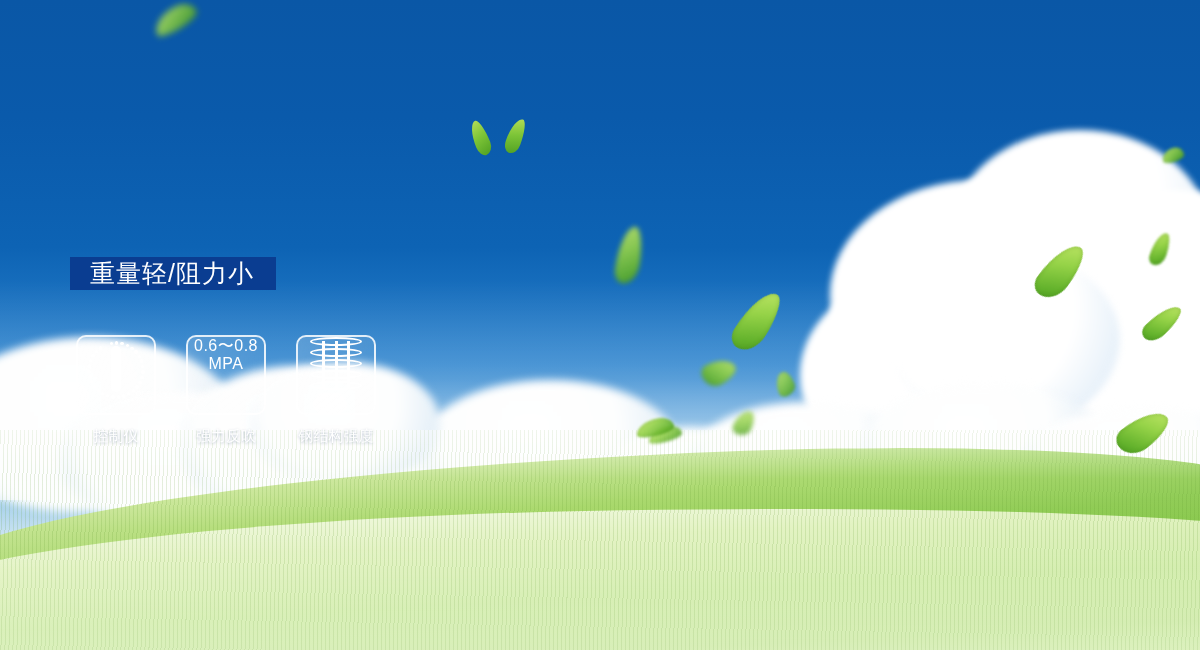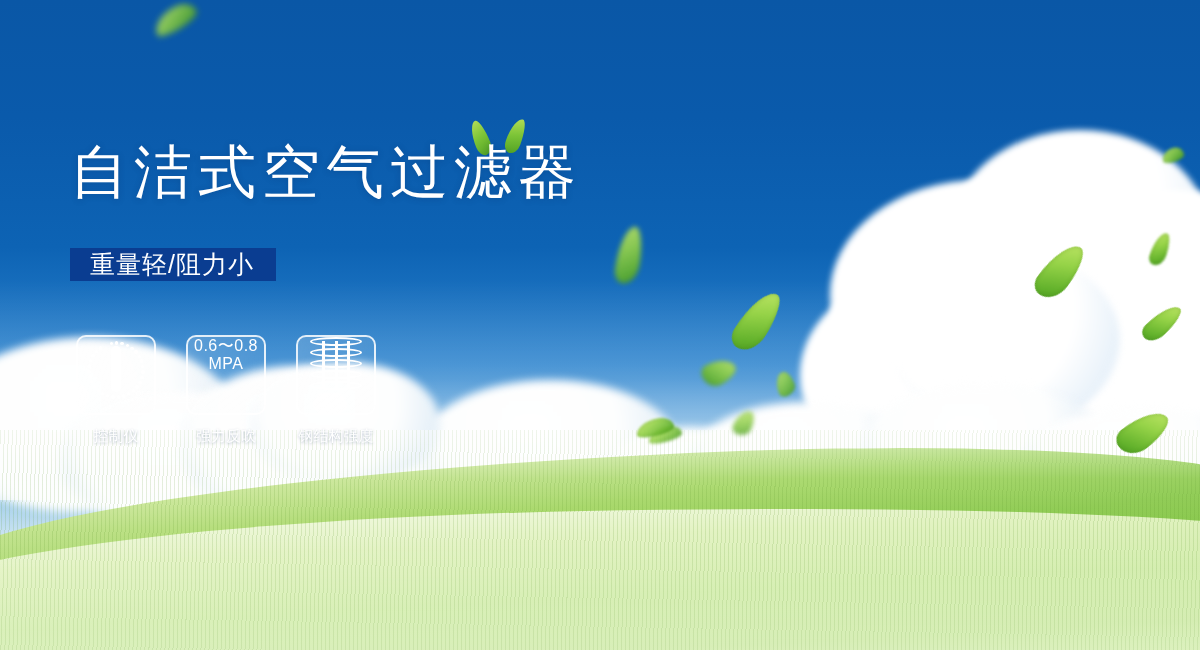--- a/index.html
+++ b/index.html
@@ -76,21 +76,21 @@
   }
 
   .sprout{position:absolute;left:468px;top:110px;width:62px;height:48px;}
   .sprout span{position:absolute;display:block;width:15px;height:36px;
     background:linear-gradient(160deg,#b9e05a 0%,#7cc437 48%,#4f9f22 100%);
     border-radius:60% 40% 55% 45%/ 70% 70% 30% 30%;}
   .sprout .lf1{left:5px;top:10px;transform:rotate(-22deg);}
   .sprout .lf2{left:40px;top:8px;transform:rotate(20deg);}
 
   
-  .subbar{position:absolute;left:70px;top:238px;height:52px;display:flex;align-items:center;}
+  .subbar{position:absolute;left:70px;top:238px;height:52px;display:flex;align-items:flex-end;}
   .sub-left{
     background:#0a3d91;color:#ffffff;
     display:flex;align-items:center;padding:0 22px 0 20px;
     font-size:25px;letter-spacing:1px;
   }
   .sub-wedge{width:26px;background:#0a3d91;position:relative;}
   .sub-wedge:after{content:"";position:absolute;inset:0;
     background:#ffffff;clip-path:polygon(100% 0,100% 100%,0 100%);}
   .sub-right{
     background:#ffffff;color:#1558a8;
@@ -198,21 +198,20 @@
     <div class="leaf" style="left:648px;top:427px;width:34px;height:15px;transform:rotate(-12deg);filter:blur(1.6px);opacity:.85;"></div>
   </div>
 
   <div class="content">
 
     <div class="sprout">
       <span class="lf1"></span>
         <span class="lf2"></span>
     </div>
 
-    <div class="title">自洁式空气过滤器</div>
 
     <div class="subbar">
       <div class="sub-left">重量轻/阻力小</div>
       <div class="sub-wedge"></div>
     </div>
 
     <div class="features">
 
       <div class="feat">
         <div class="feat-box">

